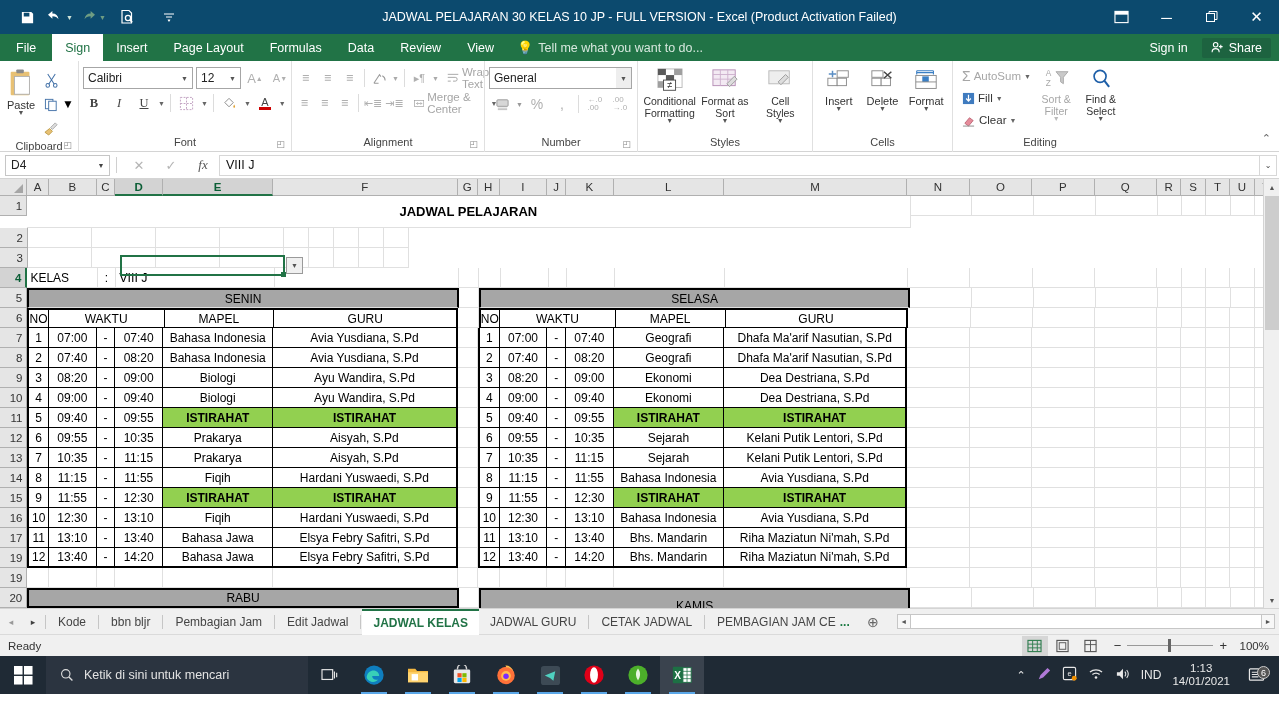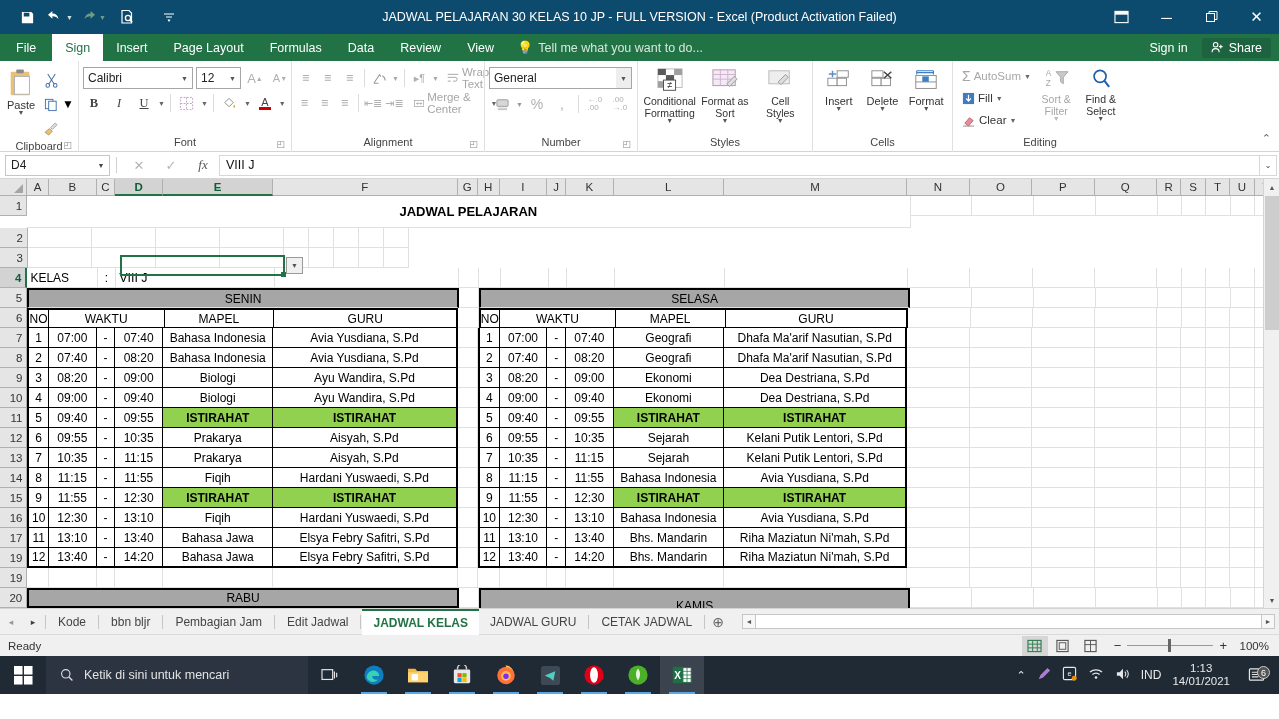--- a/index.html
+++ b/index.html
@@ -1050,20 +1050,24 @@
   <span class="tabdiv"></span>
   <span class="stab">Pembagian Jam</span>
   <span class="tabdiv"></span>
   <span class="stab">Edit Jadwal</span>
   <span class="tabdiv"></span>
   <span class="stab active">JADWAL KELAS</span>
   <span class="stab">JADWAL GURU</span>
   <span class="tabdiv"></span>
   <span class="stab">CETAK JADWAL</span>
   <span class="tabdiv"></span>
+  <span class="stab">
+    <span>PEMBAGIAN JAM CE</span>
+    <span class="dots">...</span>
+  </span>
   <span id="addsheet">⊕</span>
   <div id="hscroll">
     <span class="hbtn">◄</span>
     <span id="htrack"></span>
     <span class="hbtn">►</span>
   </div>
 </div>
 
 <div id="statusbar">
   <span id="status-left">Ready</span>

